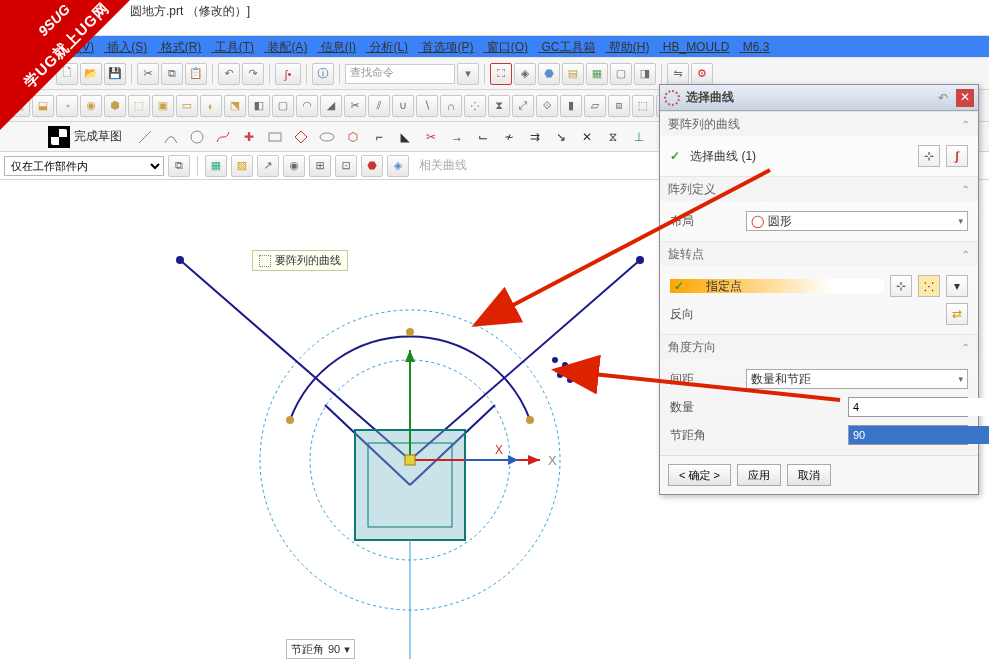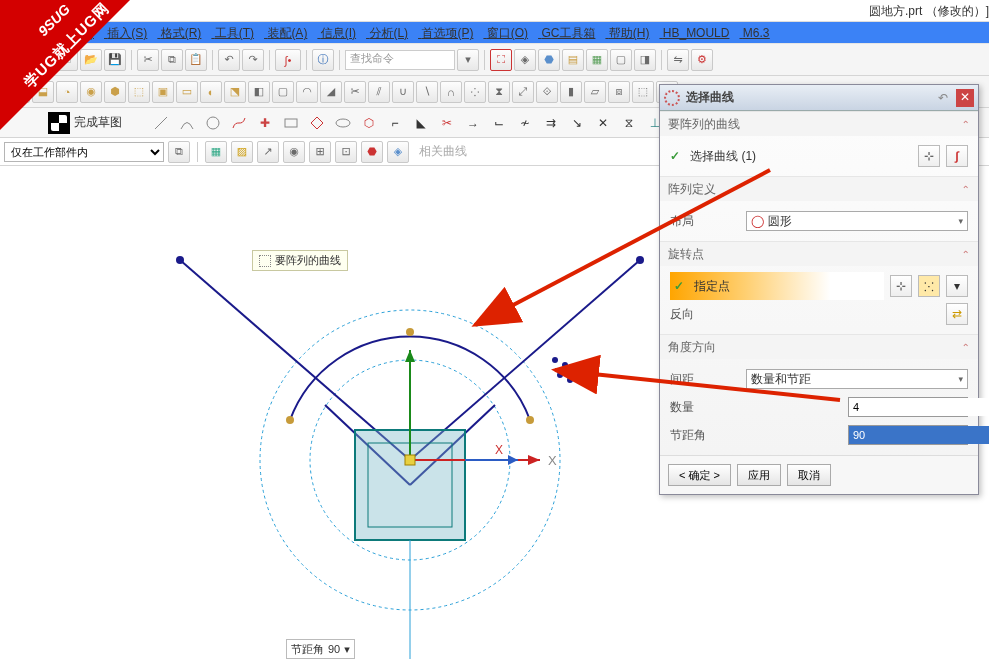--- a/index.html
+++ b/index.html
@@ -1,19 +1,19 @@
 <!DOCTYPE html>
 <html><head>
 <meta charset="utf-8">
 <style>
   * { box-sizing: border-box; margin: 0; padding: 0; font-family: "Microsoft YaHei", "SimSun", sans-serif; }
   body { width: 989px; height: 659px; background: #fff; position: relative; overflow: hidden; font-size: 12px; color: #333; }
 
   
-  .titlebar { height: 22px; padding-left: 130px; line-height: 22px; background: #fff; border-bottom: 1px solid #ddd; text-align: right; }
+  .titlebar { height: 36px; padding-left: 130px; line-height: 22px; background: #fff; border-bottom: 1px solid #ddd; }
 
   
   .menubar { height: 22px; line-height: 22px; padding-left: 54px; background: #3b82f6; border-bottom: 1px solid #e5e5e5; text-decoration: underline; }
   .menubar span { margin-right: 10px; cursor: pointer; }
 
   
   .toolbar-row { height: 32px; background: #f5f5f5; border-bottom: 1px solid #d5d5d5; display: flex; align-items: center; padding: 0 4px; gap: 2px; }
   .tbtn { width: 22px; height: 22px; background: linear-gradient(#fdfdfd,#e8e8e8); border: 1px solid #c9c9c9; border-radius: 2px; display: inline-flex; align-items: center; justify-content: center; font-size: 11px; color: #6a6a6a; }
   .tsep { width: 1px; height: 20px; background: #ccc; margin: 0 3px; }
   .search-cmd { width: 110px; height: 20px; border: 1px solid #ccc; background: #fff; font-size: 11px; color: #999; padding: 0 4px; }
@@ -42,21 +42,21 @@
   
   .sect { border-top: 1px solid #e6e6e6; }
   .sect-head { height: 24px; display: flex; align-items: center; padding: 0 8px; background: #f4f4f4; color: #666; }
   .sect-head .chevron { margin-left: auto; color: #c77; font-size: 10px; }
   .sect-body { padding: 6px 10px; }
   .row { display: flex; align-items: center; height: 28px; gap: 6px; }
   .row .lab { width: 70px; color: #555; }
   .check { color: #3a9b3a; font-weight: bold; margin-right: 4px; }
   .mini-btn { width: 22px; height: 22px; border: 1px solid #bbb; background: linear-gradient(#fff,#eee); display: inline-flex; align-items: center; justify-content: center; }
   .mini-btn.red-curve { color:#c33; font-weight:bold; }
-  .orange-grad { background: linear-gradient(90deg,#ffa500 0%, #ffcf70 35%, #fff 75%); flex: 1; height: 28px; display: flex; align-items: center; padding-left: 24px; position: relative; }
+  .orange-grad { background: linear-gradient(90deg,#ffa500 0%, #ffcf70 35%, #fff 75%); flex: 1; height: 14px; display: flex; align-items: center; padding-left: 36px; position: relative; }
   .orange-grad::before { content:"✓"; position:absolute; left:4px; color:#3a9b3a; font-weight:bold; }
   .sel { flex: 1; height: 20px; border: 1px solid #aaa; background: #fff; padding: 0 4px; display: flex; align-items: center; }
   .sel .dd { margin-left: auto; color: #666; font-size: 9px; }
   .num-input { width: 120px; height: 20px; border: 1px solid #999; display: flex; }
   .num-input input { flex:1; border:0; padding:0 4px; font-size:11px; }
   .hl-blue input { background: #3a74c8; color: #fff; }
   .cb-row { display: flex; align-items: center; padding: 4px 10px; }
   .cb-row input { margin-right: 6px; }
 
   .btn-row { display:flex; justify-content:flex-start; gap:6px; padding: 8px; border-top:1px solid #ddd; background:#f7f7f7; }
@@ -159,21 +159,21 @@
   <div class="tbtn">⟐</div>
   <div class="tbtn">▮</div>
   <div class="tbtn">▱</div>
   <div class="tbtn">⧈</div>
   <div class="tbtn">⬚</div>
   <div class="tbtn">◇</div>
 </div>
 
 <div class="sketch-row">
   <span class="finish-sketch"></span>
-  <span style="margin-right:24px">完成草图</span>
+  <span style="margin-right:8px">完成草图</span>
   <span class="sketch-icon">
       <svg width="18" height="18">
         <line x1="3" y1="15" x2="15" y2="3" stroke="#888"></line>
       </svg>
     </span>
   <span class="sketch-icon">
       <svg width="18" height="18">
         <path d="M3 15 Q9 2 15 15" stroke="#888" fill="none"></path>
       </svg>
     </span>

